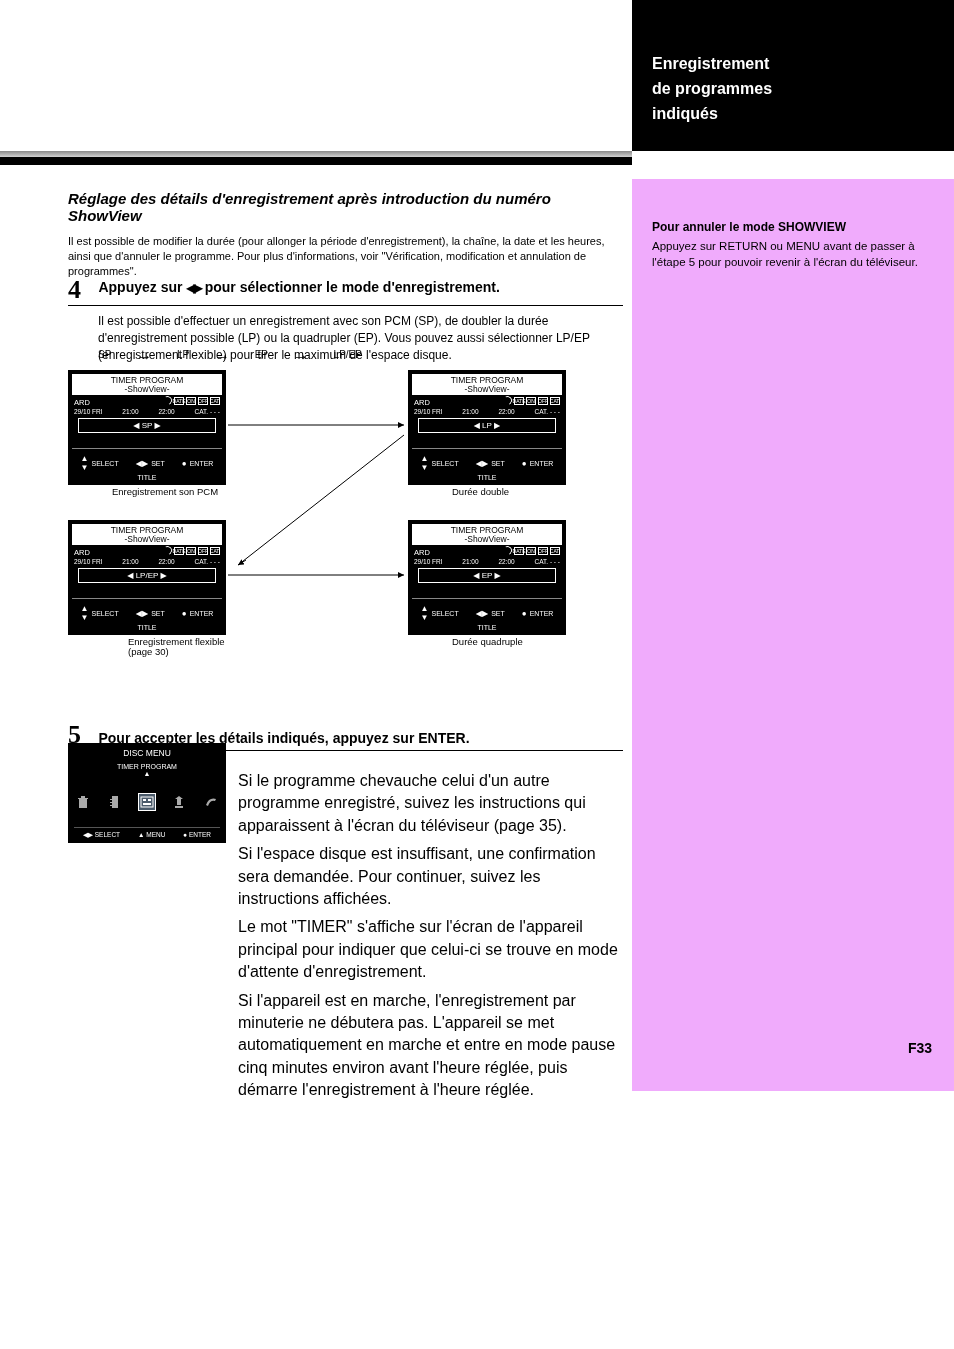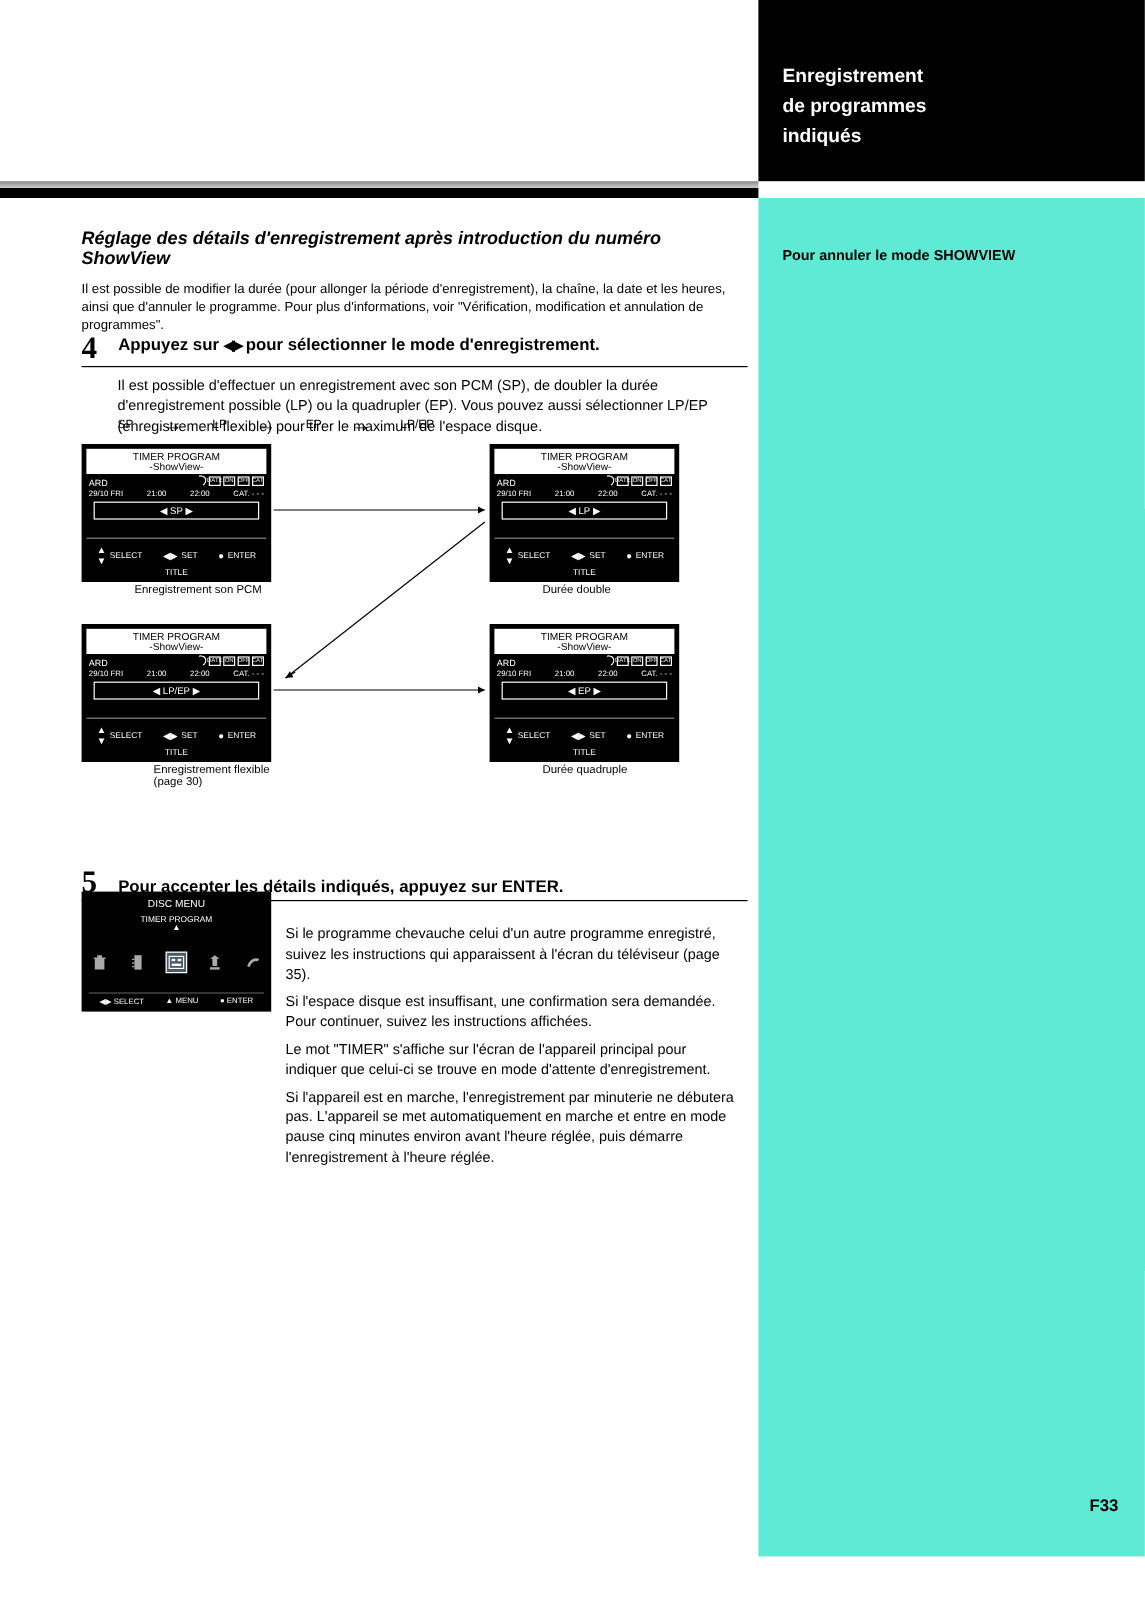--- a/index.html
+++ b/index.html
@@ -22,23 +22,23 @@
   .top-black .line2 { position:absolute; top:80px; left:20px; font-size:16px; font-weight:bold; }
   .top-black .line3 { position:absolute; top:105px; left:20px; font-size:16px; font-weight:bold; }
   .gradient-bar {
     position: absolute;
     top: 151px; left: 0;
     width: 632px; height: 14px;
     background: linear-gradient(to bottom, #888, #ccc 40%, #000 41%, #000 100%);
   }
   .sidebar {
     position: absolute;
-    top: 165px; left: 632px;
-    width: 322px; height: 1132px;
-    background: #5eead4;
+    top: 179px; left: 632px;
+    width: 322px; height: 912px;
+    background: #f0abfc;
   }
   .sidebar-text {
     position: absolute;
     top: 40px; left: 20px; right: 20px;
     font-size: 11.5px;
     line-height: 1.35;
   }
   .sidebar-text .h { font-weight: bold; font-size: 12px; margin-bottom: 4px; }
   .page-num {
     position: absolute;
@@ -130,38 +130,39 @@
   .menu-panel .mi svg { fill:#aaa; }
   .menu-panel .mi.sel svg { fill:#fff; }
   .menu-panel .mbottom {
     position:absolute; bottom:4px; left:6px; right:6px;
     display:flex; justify-content:space-around; font-size:6.5px;
     border-top:0.5px solid #555; padding-top:3px;
   }
 
   .step5-body {
     position:absolute; top:770px; left:238px; width:380px;
-    font-size:12px; line-height:1.4;
+    font-size:16px; line-height:1.4;
   }
   .divider-line {
     position:absolute; left:68px; width:555px; height:1px; background:#000;
   }
 </style>
 </head>
 <body>
 
 <div class="top-black">
   <div class="line1">Enregistrement</div>
   <div class="line2">de programmes</div>
   <div class="line3">indiqués</div>
 </div>
 <div class="gradient-bar"></div>
 <div class="sidebar">
   <div class="sidebar-text">
     <div class="h">Pour annuler le mode SHOWVIEW</div>
+    <div>Appuyez sur RETURN ou MENU avant de passer à l'étape 5 pour pouvoir revenir à l'écran du téléviseur.</div>
   </div>
   <div class="page-num">F33</div>
 </div>
 
 <div class="main">
   <div class="main-heading">Réglage des détails d'enregistrement après introduction du numéro ShowView</div>
   <div class="main-text">Il est possible de modifier la durée (pour allonger la période d'enregistrement), la chaîne, la date et les heures, ainsi que d'annuler le programme. Pour plus d'informations, voir "Vérification, modification et annulation de programmes".</div>
 </div>
 
 <div class="step4">

